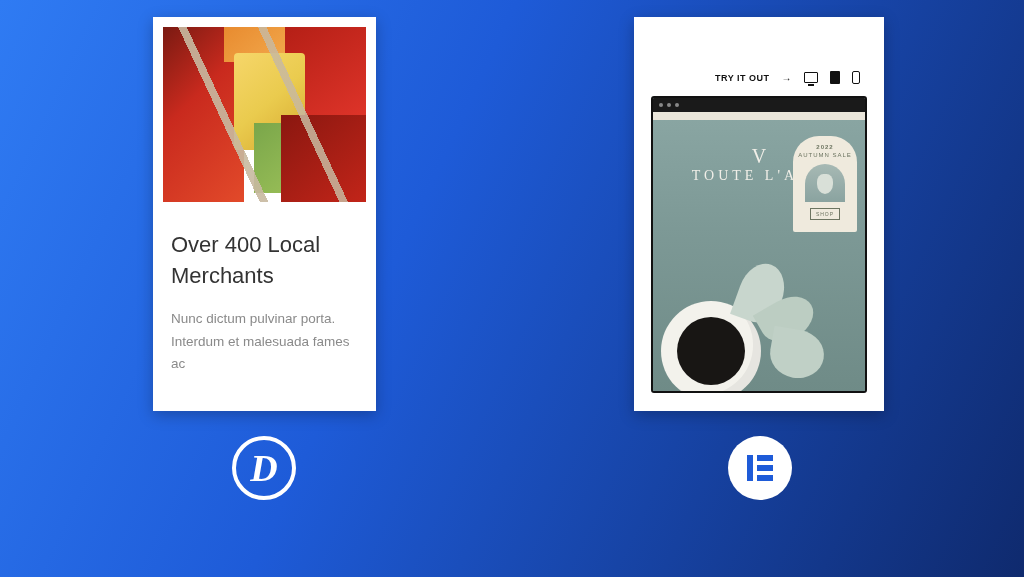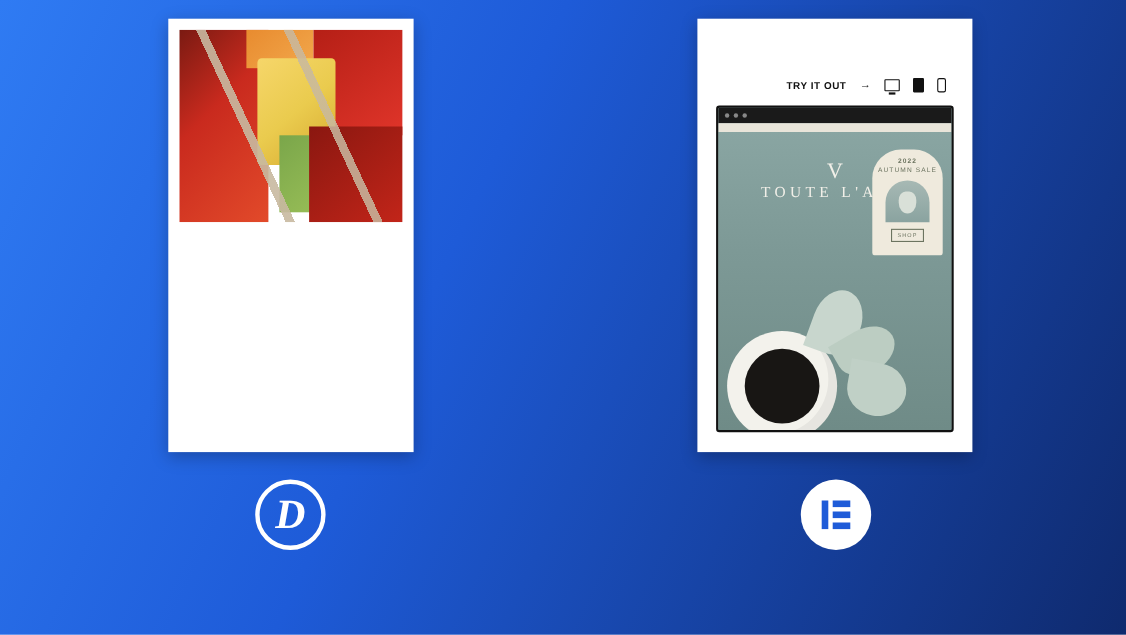--- a/index.html
+++ b/index.html
@@ -216,20 +216,24 @@
   <div class="divi-image">
     <div class="divi-image-inner">
       <div class="pep-box pep-red1"></div>
       <div class="pep-box pep-org"></div>
       <div class="pep-box pep-red2"></div>
       <div class="pep-box pep-yel"></div>
       <div class="pep-box pep-grn"></div>
       <div class="pep-box pep-dr"></div>
       <div class="divider-a"></div>
     </div>
+  </div>
+  <div class="divi-body">
+    <h2 class="divi-title">Over 400 Local Merchants</h2>
+    <p class="divi-text">Nunc dictum pulvinar porta. Interdum et malesuada fames ac</p>
   </div>
 </div>
 
 <div class="elem-card">
   <div class="elem-toolbar">
     <span class="try-label">TRY IT OUT</span>
     <span class="arrow">→</span>
     <span class="device-icon">
         <span class="device-desktop"></span>
       </span>

